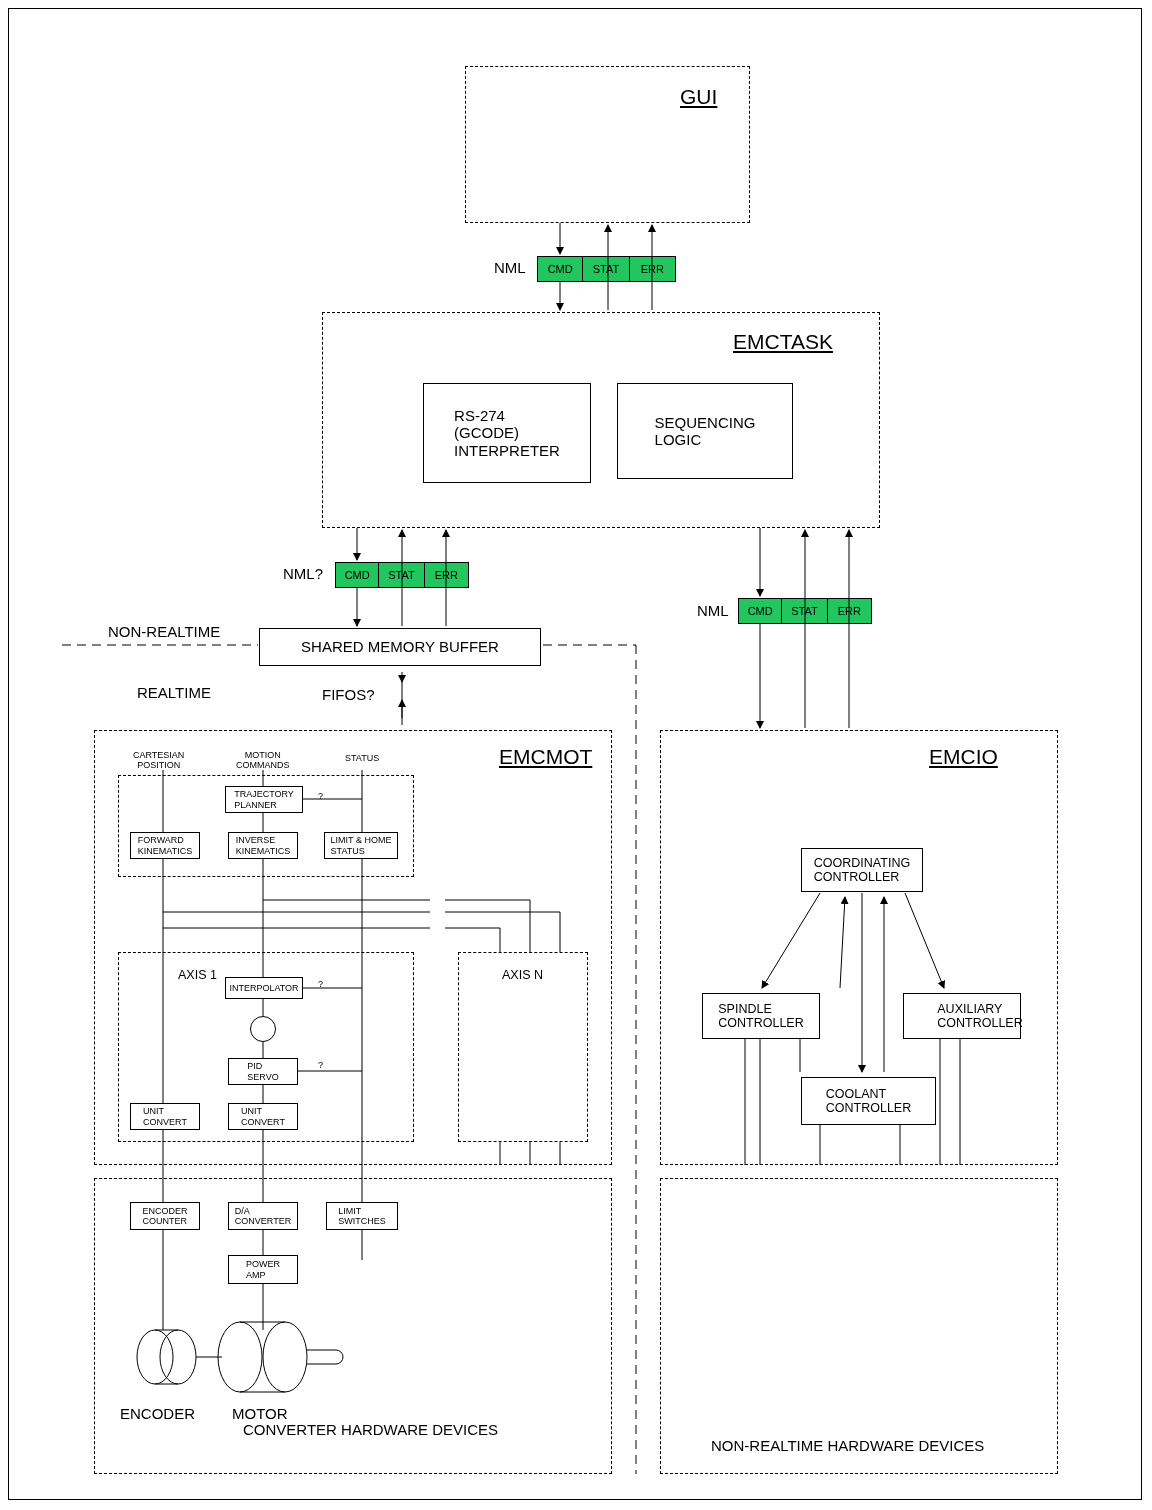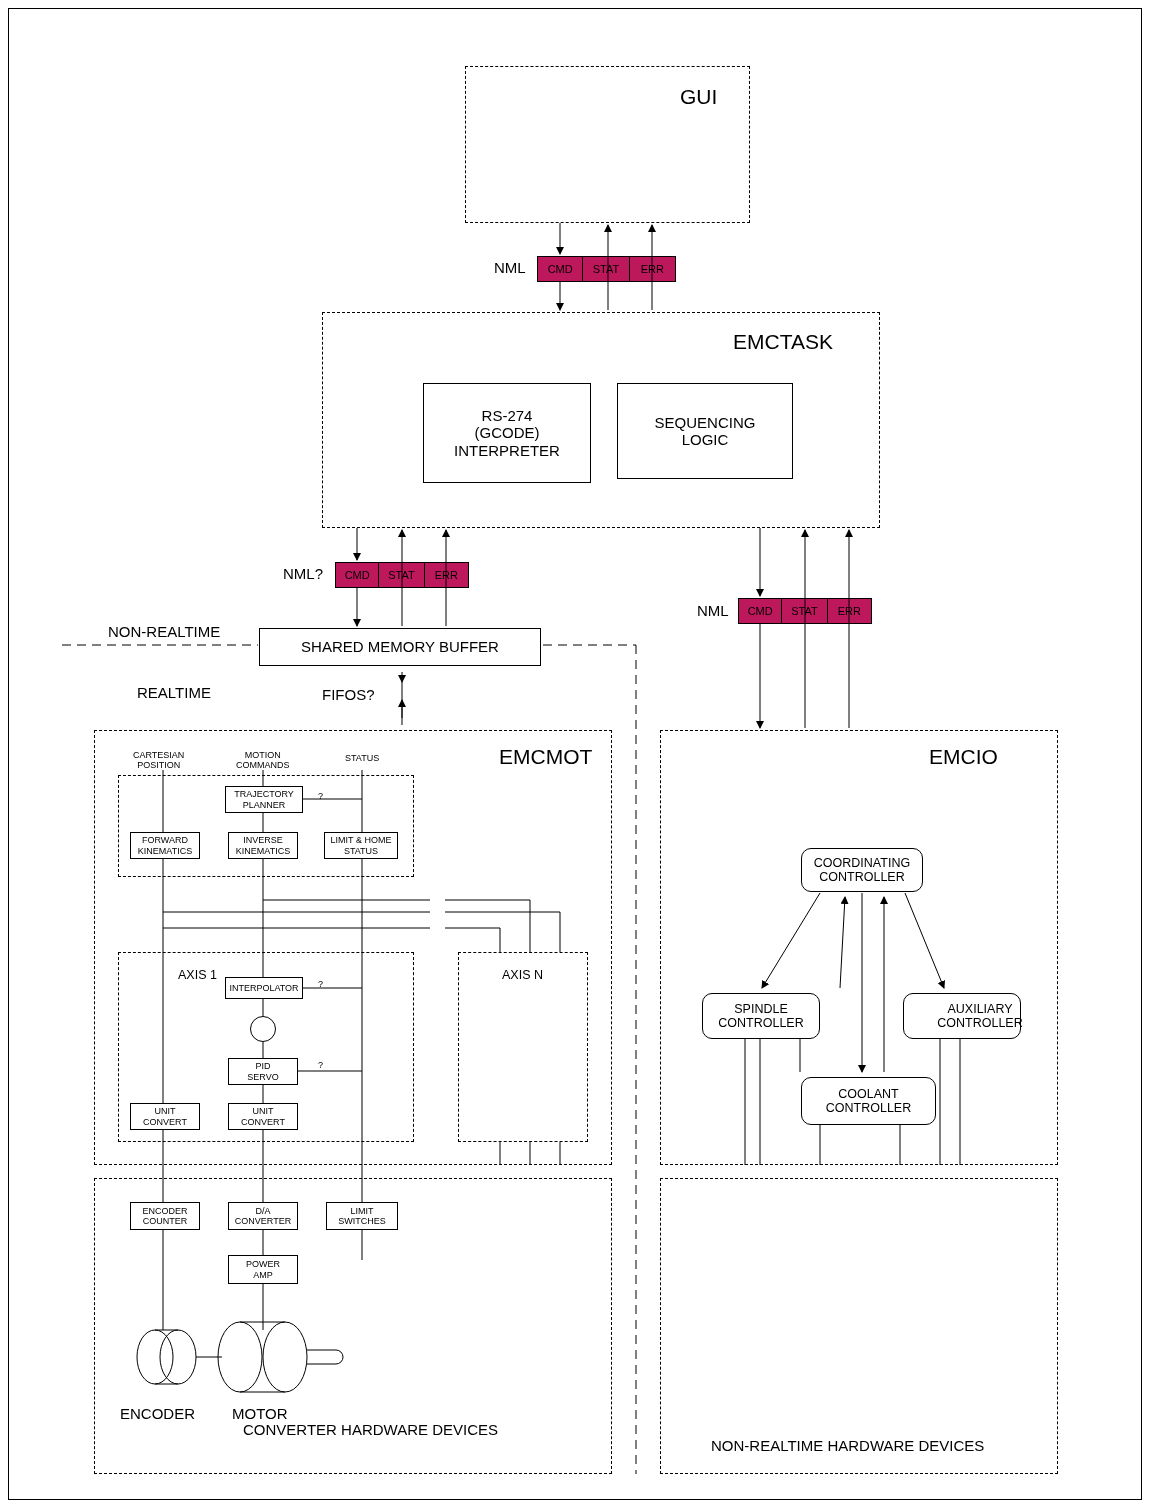--- a/index.html
+++ b/index.html
@@ -1,26 +1,26 @@
 <!DOCTYPE html>
 <html><head>
 <meta charset="utf-8">
 <style>
   html,body{margin:0;padding:0;background:#fff;}
   body{font-family:"Liberation Sans", sans-serif;color:#000;}
   #page{position:relative;width:1152px;height:1510px;overflow:hidden;background:#fff;}
   #frame{position:absolute;left:8px;top:8px;width:1134px;height:1492px;border:1px solid #000;box-sizing:border-box;}
-  .box{position:absolute;box-sizing:border-box;border:1px solid #000;background:#fff;display:flex;align-items:center;justify-content:center;text-align:center;line-height:1.15;}
+  .box{position:absolute;box-sizing:border-box;border:1px solid #000;background:#fff;display:flex;align-items:center;justify-content:center;text-align:left;line-height:1.15;}
   .dashed{position:absolute;box-sizing:border-box;border:1px dashed #000;background:transparent;}
   .lbl{position:absolute;white-space:pre;line-height:1.15;}
-  .big{font-size:21px;}
+  .big{font-size:21px;text-decoration:underline;}
   .med{font-size:15px;}
-  .sm{font-size:12.5px;border-radius:10px;}
+  .sm{font-size:12.5px;}
   .xs{font-size:9px;}
-  .nmlgrp{position:absolute;display:flex;height:26px;border:1px solid #000;box-sizing:border-box;background:#be185d;}
+  .nmlgrp{position:absolute;display:flex;height:26px;border:1px solid #000;box-sizing:border-box;background:#22c55e;}
   .nmlgrp > div{display:flex;align-items:center;justify-content:center;font-size:11px;border-right:1px solid #000;box-sizing:border-box;}
   .nmlgrp > div:last-child{border-right:none;}
   .circle{position:absolute;border:1px solid #000;border-radius:50%;box-sizing:border-box;background:#fff;}
   svg{position:absolute;left:0;top:0;overflow:visible;}
 </style>
 </head>
 <body>
 
 <div id="page">
   <div id="frame"></div>

